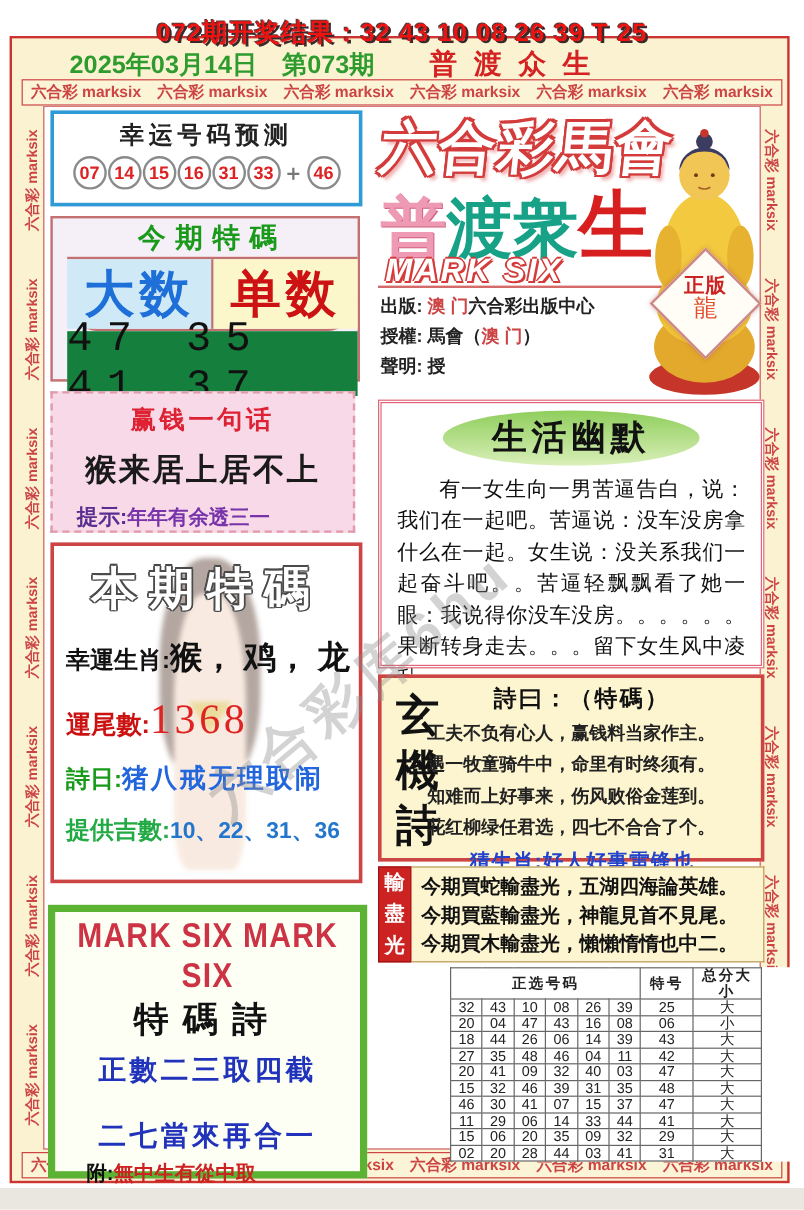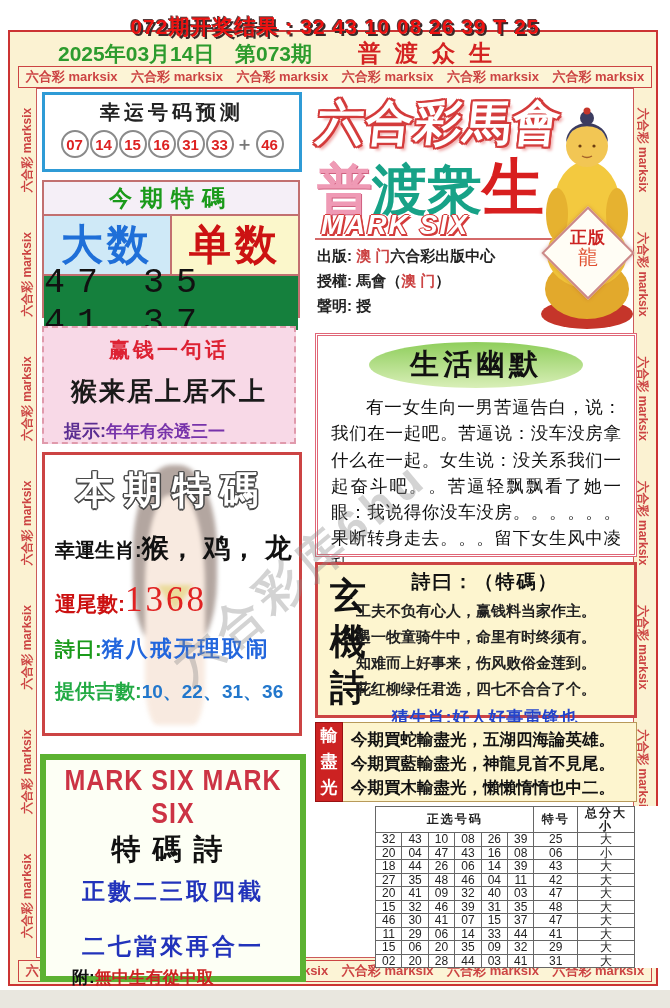--- a/index.html
+++ b/index.html
@@ -26,23 +26,23 @@
 
   .main-area{position:absolute;left:36px;top:88px;width:598px;height:870px;background:#ffffff;border:1px solid #cc5a5a;box-sizing:border-box;z-index:2;}
 
   
   .lucky-box{position:absolute;left:42px;top:92px;width:260px;height:80px;background:#fff;border:3px solid #2f9bd6;box-sizing:border-box;z-index:3;text-align:center;}
   .lucky-title{font-size:20px;font-weight:bold;color:#222;margin-top:4px;letter-spacing:4px;}
   .lucky-nums{display:flex;justify-content:center;align-items:center;margin-top:4px;gap:1px;}
   .circle{display:inline-flex;justify-content:center;align-items:center;width:28px;height:28px;border:2px solid #8a8a8a;border-radius:50%;color:#dd2222;font-size:15px;font-weight:bold;box-sizing:border-box;}
   .plus{color:#777;font-size:18px;font-weight:bold;margin:0 1px;}
 
-  .special-box{position:absolute;left:42px;top:180px;width:258px;height:138px;border:2px solid #c27070;box-sizing:border-box;z-index:3;background:#f5eff7;}
+  .special-box{position:absolute;left:42px;top:180px;width:258px;height:138px;border:2px solid #c27070;box-sizing:border-box;z-index:3;background:#f5eff7;padding-left:12px;}
   .special-head{height:32px;line-height:32px;text-align:center;font-size:23px;font-weight:bold;color:#1a9a1a;letter-spacing:8px;border-bottom:2px solid #c27070;}
-  .special-cells{display:flex;height:58px;border-bottom:2px solid #c27070;}
+  .special-cells{display:flex;height:58px;border-bottom:2px solid #c27070;border-radius:26px;}
   .sp-cell{flex:1;display:flex;justify-content:center;align-items:center;font-size:42px;font-weight:bold;letter-spacing:4px;}
   .sp-cell.big{background:#cfe9f7;color:#1f6fd8;border-right:2px solid #c27070;}
   .sp-cell.odd{background:#fbf7cb;color:#cc1212;}
   .special-nums{height:54px;display:flex;justify-content:center;align-items:center;background:#15803d;font-family:Liberation Mono, monospace;font-size:35px;color:#111;letter-spacing:12px;}
 
   .win-box{position:absolute;left:42px;top:326px;width:254px;height:118px;background:#f8d9e7;border:2px dashed #e09aac;box-sizing:border-box;z-index:3;text-align:center;}
   .win-title{font-size:21px;font-weight:bold;color:#dd2233;margin-top:8px;letter-spacing:3px;}
   .win-phrase{font-size:26px;color:#1a1a1a;margin-top:10px;letter-spacing:2px;font-weight:bold;}
   .win-hint{font-size:17px;color:#7733aa;margin-top:10px;font-weight:bold;text-align:left;padding-left:20px;}
   .win-hint .lbl{font-size:18px;color:#5a2d91;}

